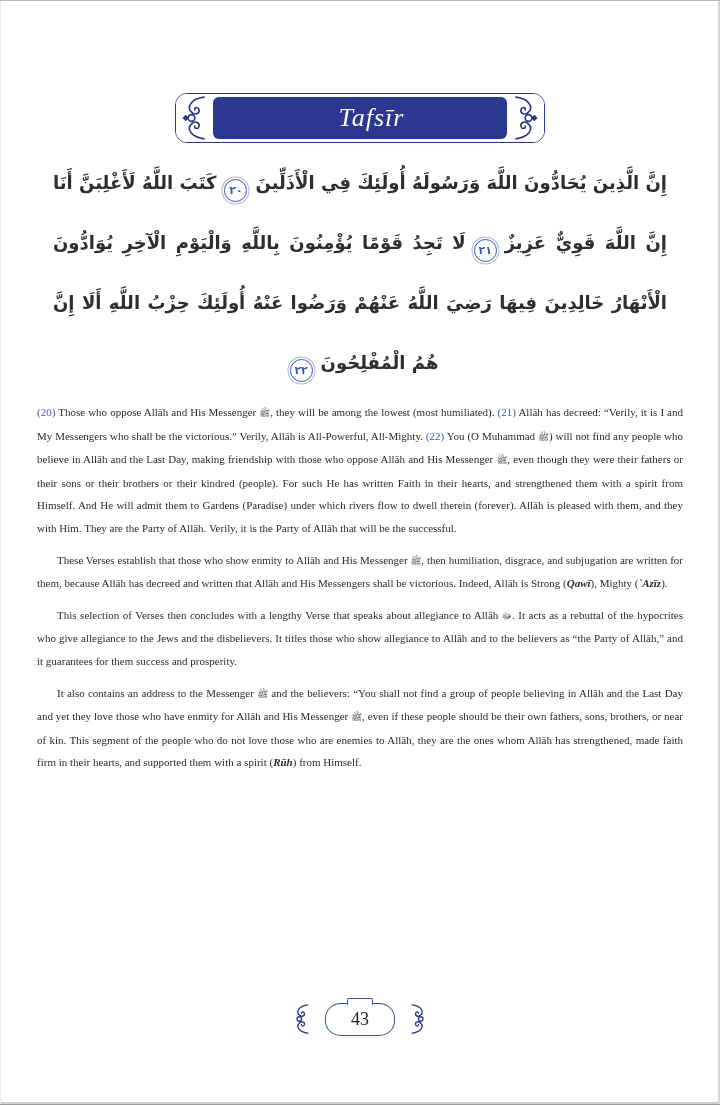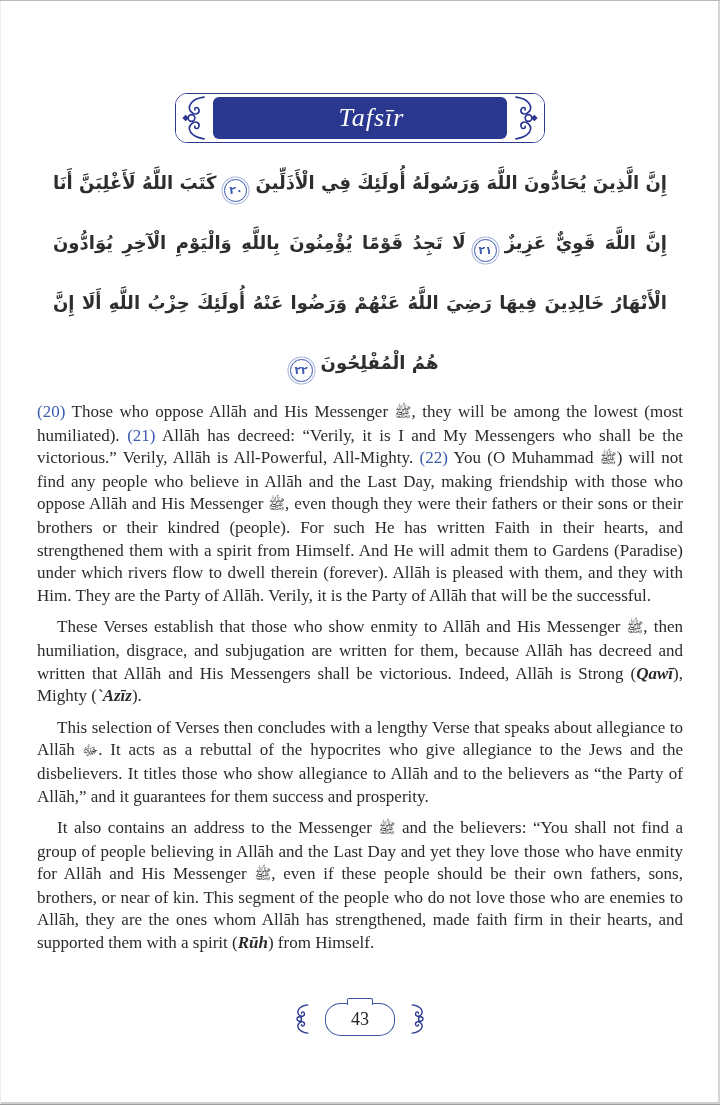--- a/index.html
+++ b/index.html
@@ -52,21 +52,21 @@
     box-shadow:0 0 0 1.5px #fff, 0 0 0 2.5px #a9b5dd;
     color:#3a5aad; font-size:11px; line-height:1;
     margin:0 8px; vertical-align:-5px;
     font-family:"DejaVu Sans", sans-serif;
   }
 
   
   .english {
     margin:14px 37px 8px;
     font-family:"Liberation Serif", serif;
-    font-size:17px; color:#2b2b2b;
+    font-size:11px; color:#2b2b2b;
     line-height:22.6px; text-align:justify;
   }
   .para { margin:0 0 9px 0; text-indent:20px; }
   .para.no-indent { text-indent:0; }
   .run-verse { color:#3a5aad; }
   .run-it { font-style:italic;font-weight:bold; }
   .run-sym { font-size:0.82em; }
 
   
   .footer {

